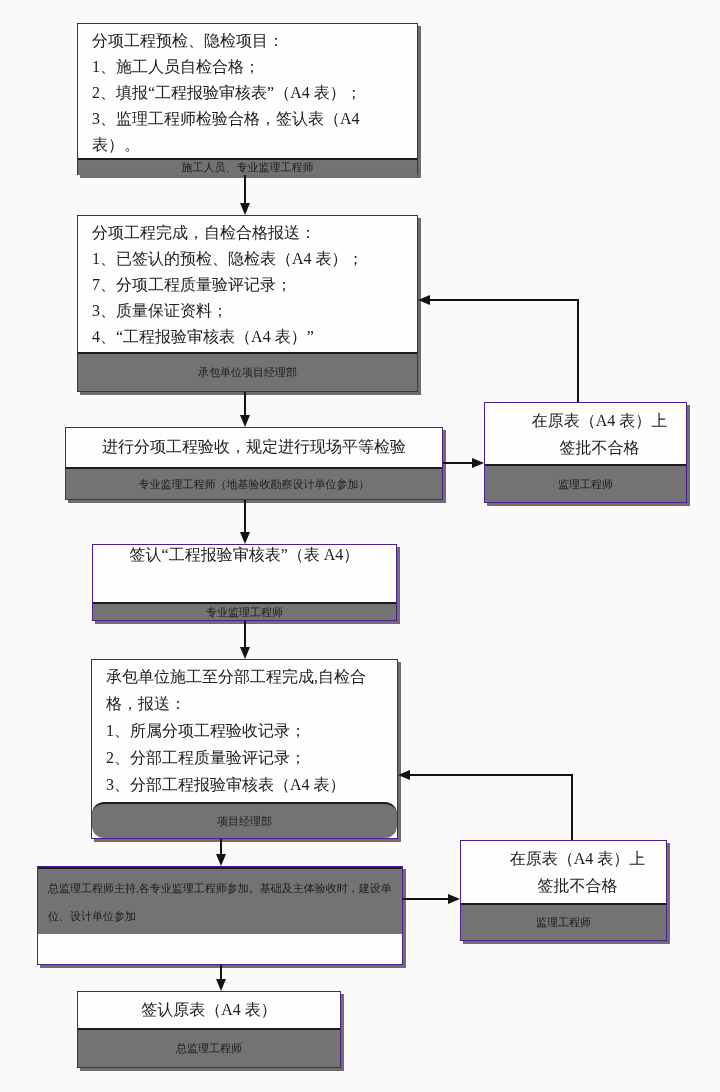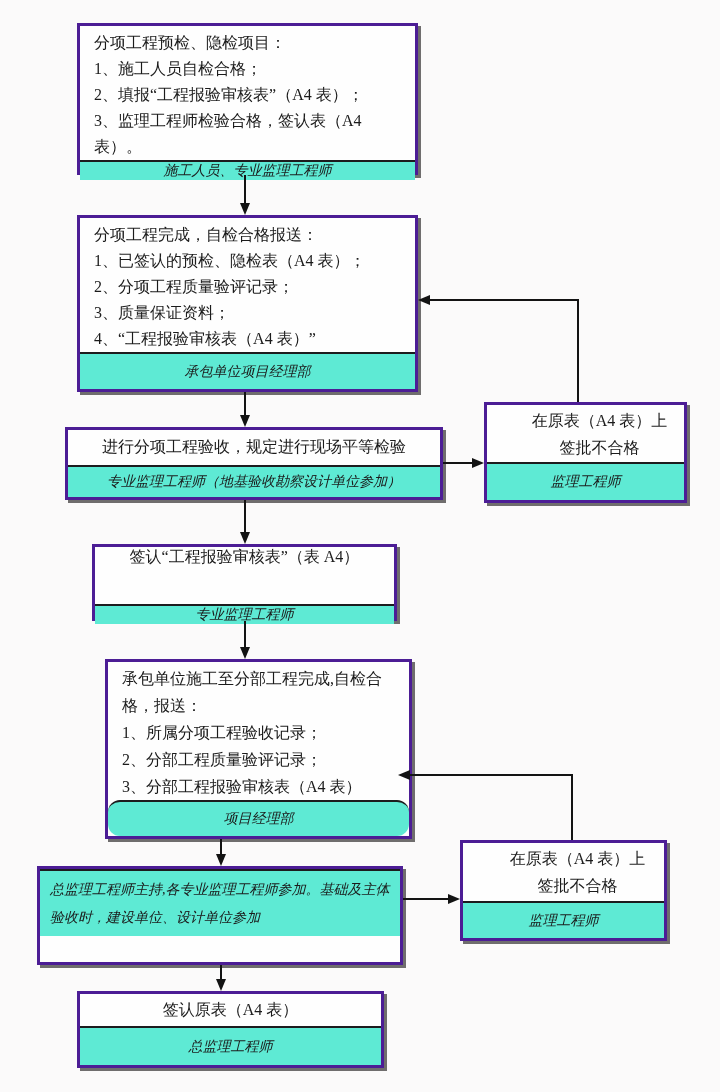--- a/index.html
+++ b/index.html
@@ -4,32 +4,32 @@
 <style>
   html,body{margin:0;padding:0;background:#fbfafa;}
   .canvas{
     position:relative;width:720px;height:1092px;margin:0 auto;
     background:#fbfafa;
     font-family:"Liberation Serif","DejaVu Serif",serif;
     color:#1b1b1b;
   }
   .box{
     position:absolute;box-sizing:border-box;
-    background:#fefefe;border:3px solid #4c1d95;
+    background:#fefefe;border:1px solid #4c1d95;
     box-shadow:3px 3px 0 #6f6d6d;
     display:flex;flex-direction:column;
   }
   .box .body{flex:1;font-size:16px;}
   .body.list{padding:4px 6px 0 14px;line-height:26px;text-align:left;}
   .body.center{display:flex;align-items:center;justify-content:center;text-align:center;}
   .body.stack{display:flex;flex-direction:column;align-items:center;justify-content:center;line-height:27px;text-align:center;margin-left:28px;}
   .box .footer{
-    box-sizing:border-box;border-top:2px solid #1c1c1e;background:#5eead4;
+    box-sizing:border-box;border-top:2px solid #1c1c1e;background:#737373;
     display:flex;align-items:center;justify-content:center;
-    font-size:14px;text-align:center;font-style:italic;
+    font-size:11px;text-align:center;
   }
   .footer.wrap{justify-content:flex-start;text-align:left;padding:4px 10px;line-height:28px;}
   .vline{position:absolute;width:2px;background:#131313;}
   .hline{position:absolute;height:2px;background:#131313;}
   .ah{position:absolute;width:0;height:0;}
   .ah-down{border-left:5px solid transparent;border-right:5px solid transparent;border-top:12px solid #131313;}
   .ah-right{border-top:5px solid transparent;border-bottom:5px solid transparent;border-left:12px solid #131313;}
   .ah-left{border-top:5px solid transparent;border-bottom:5px solid transparent;border-right:12px solid #131313;}
 </style>
 </head>
@@ -47,21 +47,21 @@
     <div class="footer" style="height:37px;">施工人员、专业监理工程师</div>
   </div>
 
   <div class="vline" style="left:244px;top:175px;height:30px;"></div>
   <div class="ah ah-down" style="left:240px;top:203px;"></div>
 
   <div class="box" style="left:77px;top:215px;width:341px;height:177px;">
     <div class="body list">
       <div>分项工程完成，自检合格报送：</div>
       <div>1、已签认的预检、隐检表（A4 表）；</div>
-      <div>2、分项工程质量验评记录；</div>
+      <div>7、分项工程质量验评记录；</div>
       <div>3、质量保证资料；</div>
       <div>4、“工程报验审核表（A4 表）”</div>
     </div>
     <div class="footer" style="height:39px;">承包单位项目经理部</div>
   </div>
 
   <div class="vline" style="left:244px;top:392px;height:24px;"></div>
   <div class="ah ah-down" style="left:240px;top:415px;"></div>
 
   <div class="box" style="left:65px;top:427px;width:378px;height:73px;">
@@ -73,41 +73,41 @@
   <div class="ah ah-down" style="left:240px;top:532px;"></div>
 
   <div class="box" style="left:92px;top:544px;width:305px;height:77px;gap:36px;">
     <div class="body center">签认“工程报验审核表”（表 A4）</div>
     <div class="footer" style="height:38px;">专业监理工程师</div>
   </div>
 
   <div class="vline" style="left:244px;top:621px;height:27px;"></div>
   <div class="ah ah-down" style="left:240px;top:647px;"></div>
 
-  <div class="box" style="left:105px;top:659px;width:307px;height:180px;">
+  <div class="box" style="left:91px;top:659px;width:307px;height:180px;">
     <div class="body list" style="line-height:27px;padding-top:3px;">
       <div>承包单位施工至分部工程完成,自检合格，报送：</div>
       <div>1、所属分项工程验收记录；</div>
       <div>2、分部工程质量验评记录；</div>
       <div>3、分部工程报验审核表（A4 表）</div>
     </div>
     <div class="footer" style="height:36px;border-radius:12px;">项目经理部</div>
   </div>
 
   <div class="vline" style="left:220px;top:839px;height:16px;"></div>
   <div class="ah ah-down" style="left:216px;top:854px;"></div>
 
   <div class="box" style="left:37px;top:866px;width:366px;height:99px;">
     <div class="footer wrap" style="height:67px;">总监理工程师主持,各专业监理工程师参加。基础及主体验收时，建设单位、设计单位参加</div>
   </div>
 
   <div class="vline" style="left:220px;top:965px;height:15px;"></div>
   <div class="ah ah-down" style="left:216px;top:979px;"></div>
 
-  <div class="box" style="left:77px;top:991px;width:307px;height:77px;">
+  <div class="box" style="left:77px;top:991px;width:264px;height:77px;">
     <div class="body center">签认原表（A4 表）</div>
     <div class="footer" style="height:39px;">总监理工程师</div>
   </div>
 
   <div class="box" style="left:484px;top:402px;width:203px;height:101px;">
     <div class="body stack">
       <div>在原表（A4 表）上</div>
       <div>签批不合格</div>
     </div>
     <div class="footer" style="height:38px;">监理工程师</div>

